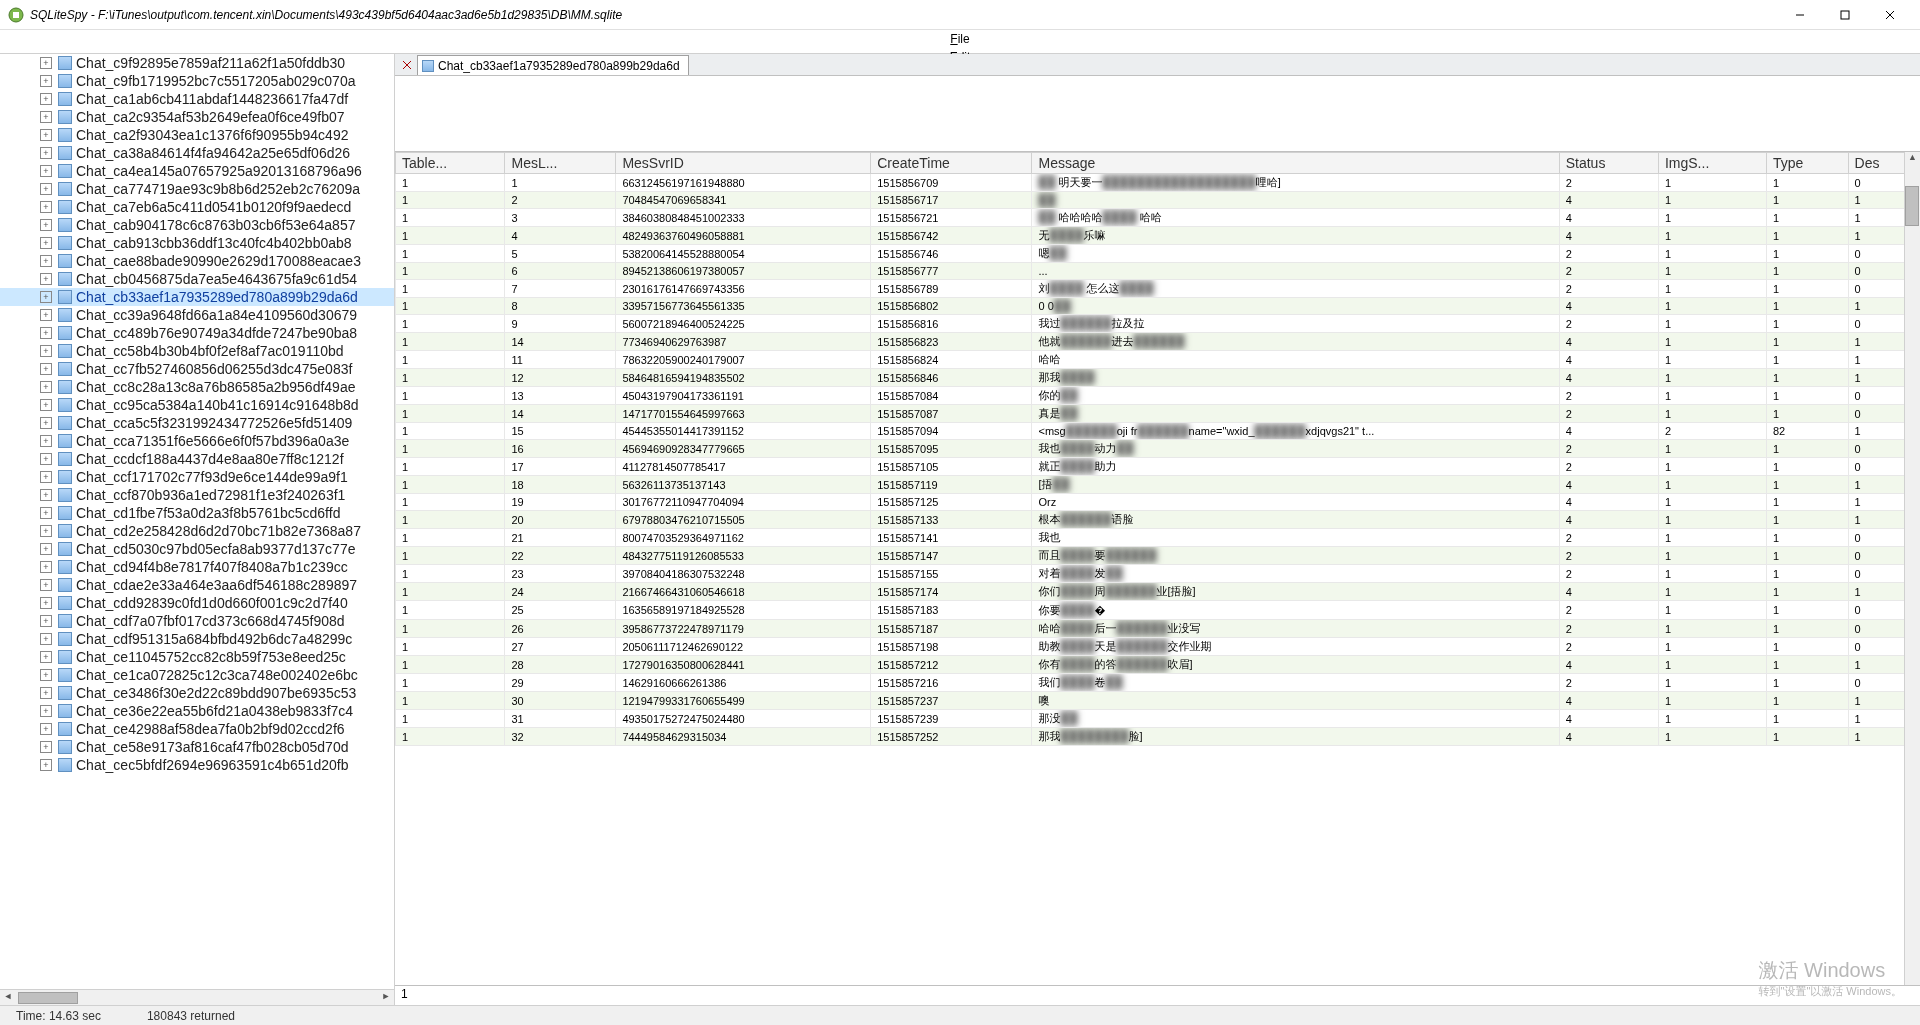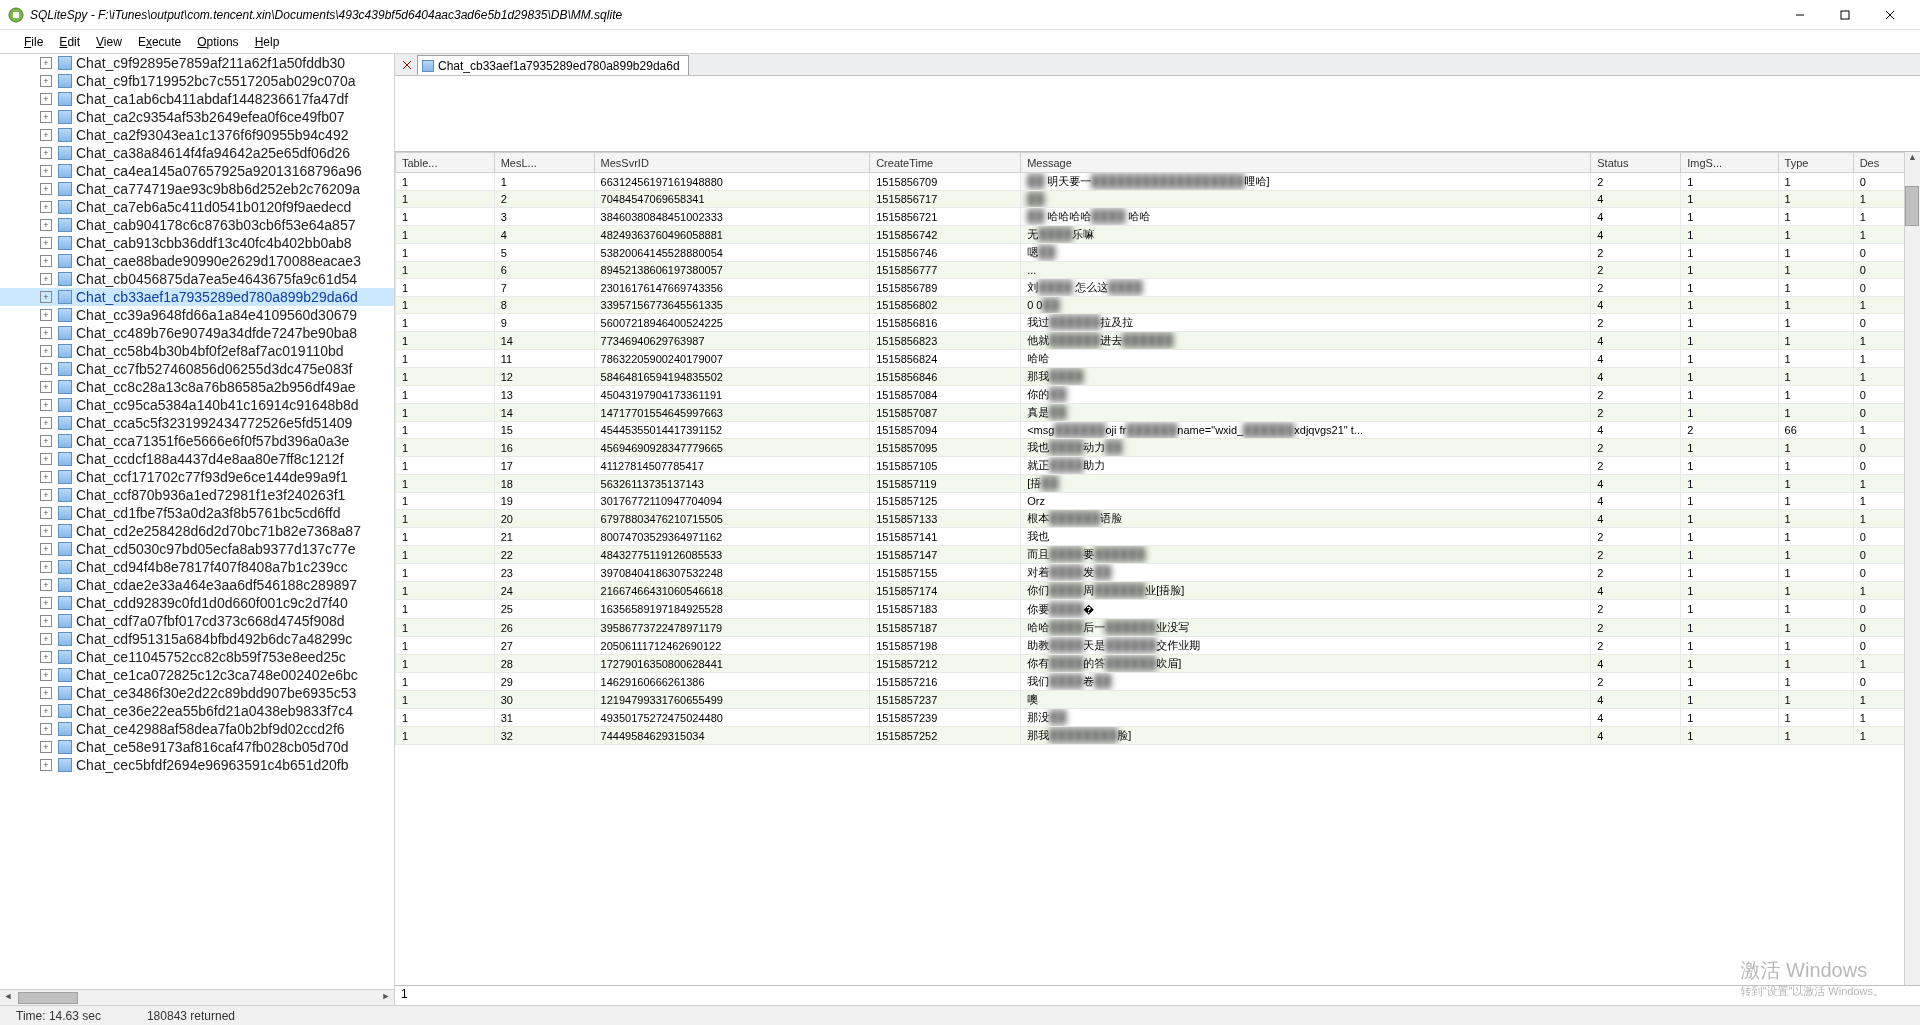--- a/index.html
+++ b/index.html
@@ -4,21 +4,21 @@
 <style>
 * { margin: 0; padding: 0; box-sizing: border-box; font-family: "Segoe UI", Tahoma, sans-serif; font-size: 12px; }
 html, body { width: 100%; height: 100%; overflow: hidden; background: #fff; }
 
 .titlebar { height: 30px; background: #fff; display: flex; align-items: center; padding: 0 8px; border-bottom: 1px solid #e0e0e0; font-style: italic; }
 .titlebar .app-icon { width: 16px; height: 16px; margin-right: 6px; display:inline-block; }
 .titlebar .title { flex: 1; color: #000; }
 .titlebar .win-controls { display: flex; gap: 0; }
 .titlebar .win-btn { width: 45px; height: 28px; display: flex; align-items: center; justify-content: center; cursor: pointer; }
 
-.menubar { height: 24px; display: flex; align-items: center; padding: 0 16px; border-bottom: 1px solid #d0d0d0; }
+.menubar { height: 24px; display: flex; align-items: center; padding: 0 8px; border-bottom: 1px solid #d0d0d0; flex-direction: column; }
 .menubar .menu-item { padding: 2px 8px; cursor: pointer; }
 .menubar .menu-item span.u { text-decoration: underline; }
 
 .main { display: flex; height: calc(100% - 30px - 24px - 20px); }
 
 .left-pane { width: 395px; border-right: 1px solid #d0d0d0; display: flex; flex-direction: column; overflow: hidden; }
 .tree-header { height: 20px; background: #f5f5f5; border-bottom: 1px solid #d0d0d0; display: flex; }
 .tree-header .col { padding: 2px 6px; border-right: 1px solid #d0d0d0; font-size: 11px; color: #333; }
 .tree-header .col.name { flex: 1; }
 .tree-header .col.type { width: 50px; }
@@ -41,35 +41,35 @@
 .right-pane { flex: 1; display: flex; flex-direction: column; overflow: hidden; }
 .tabstrip { height: 22px; background: #eceef0; border-bottom: 1px solid #c0c0c0; display: flex; align-items: flex-end; padding-left: 4px; }
 .tabstrip .close-all { width: 16px; height: 16px; display:flex; align-items:center; justify-content:center; margin: 0 2px 2px 0; }
 .tabstrip .tab { background: #fff; border: 1px solid #a0a0a0; border-bottom: none; padding: 2px 8px 2px 4px; display: flex; align-items: center; gap: 4px; height: 20px; }
 .tabstrip .tab .tab-icon { width: 12px; height: 12px; background: linear-gradient(#b8d8f8,#88b8e8); border: 1px solid #6090c0; }
 
 .sql-area { height: 76px; background: #fff; border-bottom: 1px solid #c0c0c0; }
 
 .grid-wrap { flex: 1; overflow: auto; position: relative; }
 .grid { border-collapse: collapse; width: 100%; }
-.grid th { background: #f4f4f4; border: 1px solid #d0d0d0; padding: 2px 6px; font-weight: normal; text-align: left; font-size: 11px; color: #333; position: sticky; top: 0; height: 20px; }
+.grid th { background: #f4f4f4; border: 1px solid #d0d0d0; padding: 2px 6px; font-weight: normal; text-align: left; font-size: 14px; color: #333; position: sticky; top: 0; height: 20px; }
 .grid td { border: 1px solid #e8e8e8; padding: 1px 6px; font-size: 11px; height: 17px; white-space: nowrap; overflow: hidden; text-overflow: ellipsis; }
 .grid tr:nth-child(even) td { background: #f2f8ec; }
 .grid tr:nth-child(odd) td { background: #fff; }
 .grid td.num { text-align: left; }
 .grid .col-msg { max-width: 280px; position: relative; margin-left: 32px; }
 .blur { color: transparent; text-shadow: 0 0 6px rgba(80,80,80,0.8); }
 
 .bottom-input { height: 20px; border-top: 1px solid #c0c0c0; padding: 1px 6px; background: #fff; }
 
 .statusbar { height: 20px; background: #f0f0f0; border-top: 1px solid #d0d0d0; display: flex; align-items: center; padding: 0 8px; gap: 30px; font-size: 11px; color: #333; }
 .statusbar .seg { padding: 0 8px; }
 .statusbar .center { flex:1; text-align:left; padding-left: 380px;}
 
-.watermark { position: fixed; right: 36px; bottom: 26px; color: #b8b8b8; pointer-events: none; text-align: left; }
+.watermark { position: fixed; right: 18px; bottom: 26px; color: #b8b8b8; pointer-events: none; text-align: left; }
 .watermark .big { font-size: 20px; }
 .watermark .small { font-size: 11px; }
 
 .right-scroll { position:absolute; right:0; top:0; bottom:0; width:16px; background:#f0f0f0; border-left:1px solid #d0d0d0; }
 .right-scroll .thumb { width:14px; height:40px; background:#c0c0c0; border:1px solid #a0a0a0; margin:18px 0 0 0; }
 .right-scroll .arrow { height:16px; text-align:center; font-size:9px; color:#555; }
 </style>
 </head>
 <body>
 
@@ -508,21 +508,21 @@
               <td class="num">0</td>
             </tr>
             <tr>
               <td class="num">1</td>
               <td class="num">15</td>
               <td class="num">45445355014417391152</td>
               <td class="num">1515857094</td>
               <td class="col-msg">&lt;msg<span class="blur">██</span><span class="blur">██</span><span class="blur">██</span>oji fr<span class="blur">██</span><span class="blur">██</span><span class="blur">██</span>name="wxid_<span class="blur">██</span><span class="blur">██</span><span class="blur">██</span>xdjqvgs21" t...</td>
               <td class="num">4</td>
               <td class="num">2</td>
-              <td class="num">66</td>
+              <td class="num">82</td>
               <td class="num">1</td>
             </tr>
             <tr>
               <td class="num">1</td>
               <td class="num">16</td>
               <td class="num">45694690928347779665</td>
               <td class="num">1515857095</td>
               <td class="col-msg">我也<span class="blur">██</span><span class="blur">██</span>动力<span class="blur">██</span></td>
               <td class="num">2</td>
               <td class="num">1</td>

